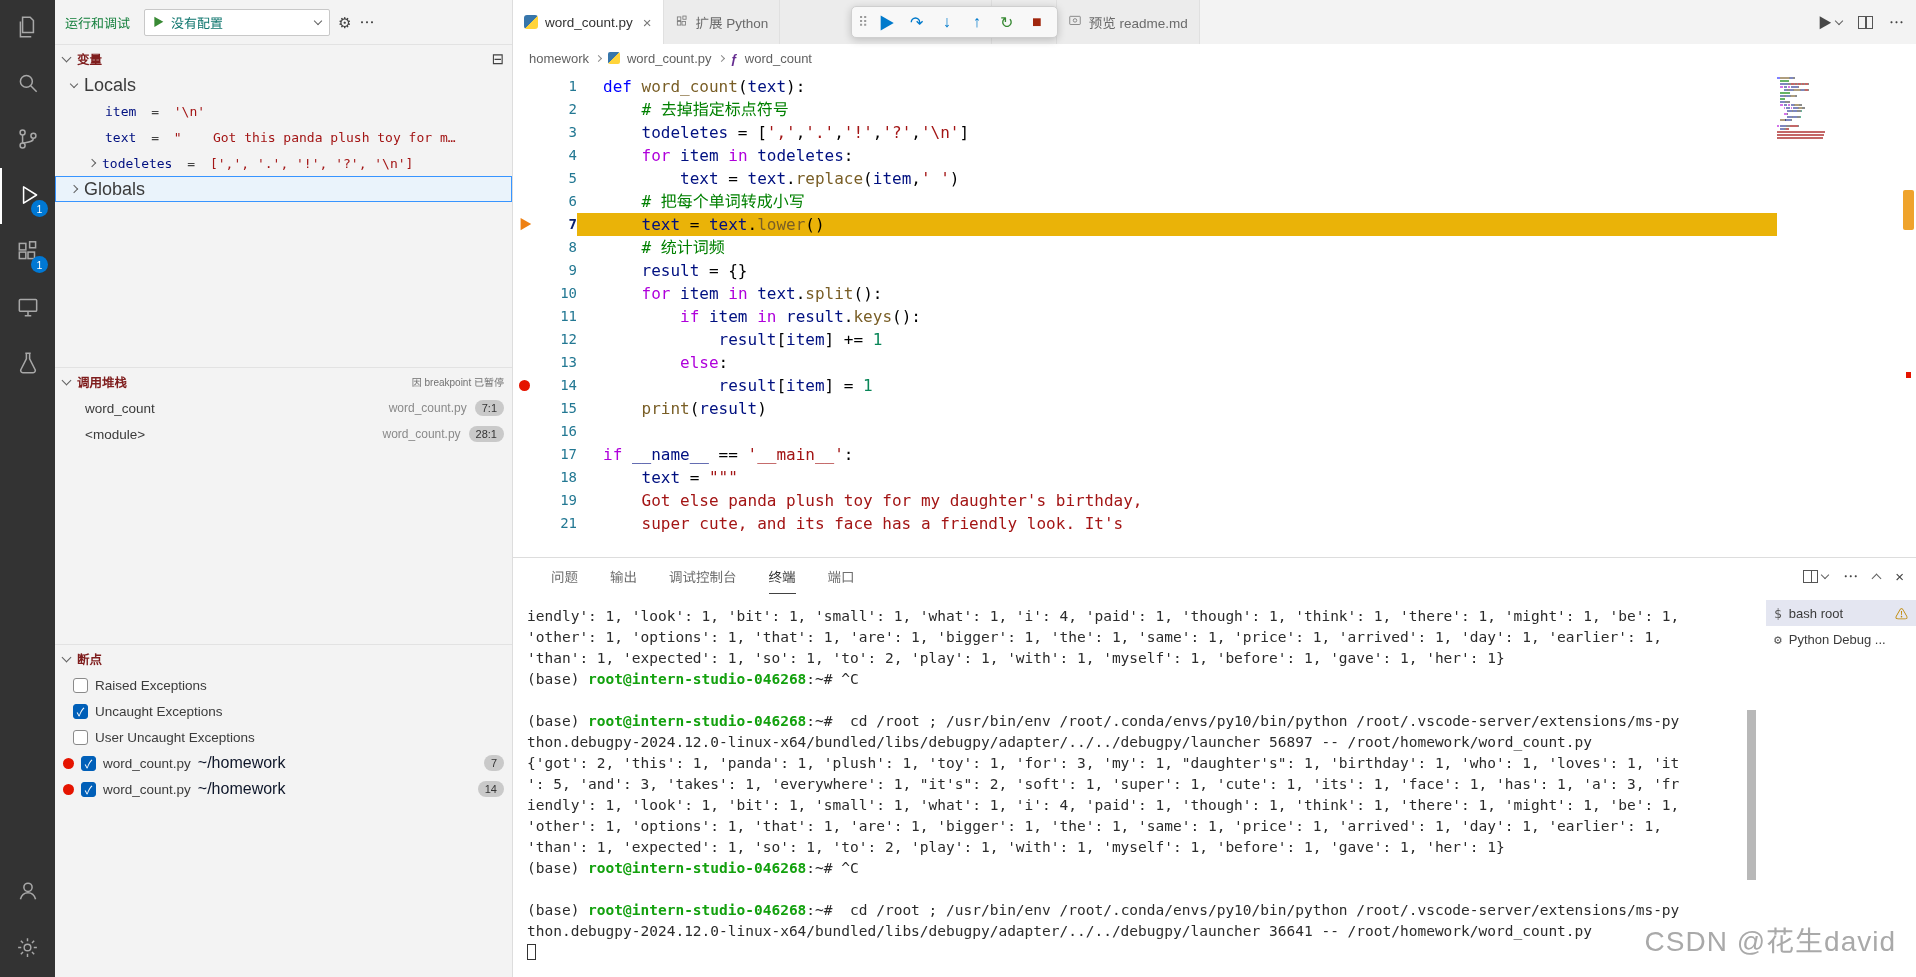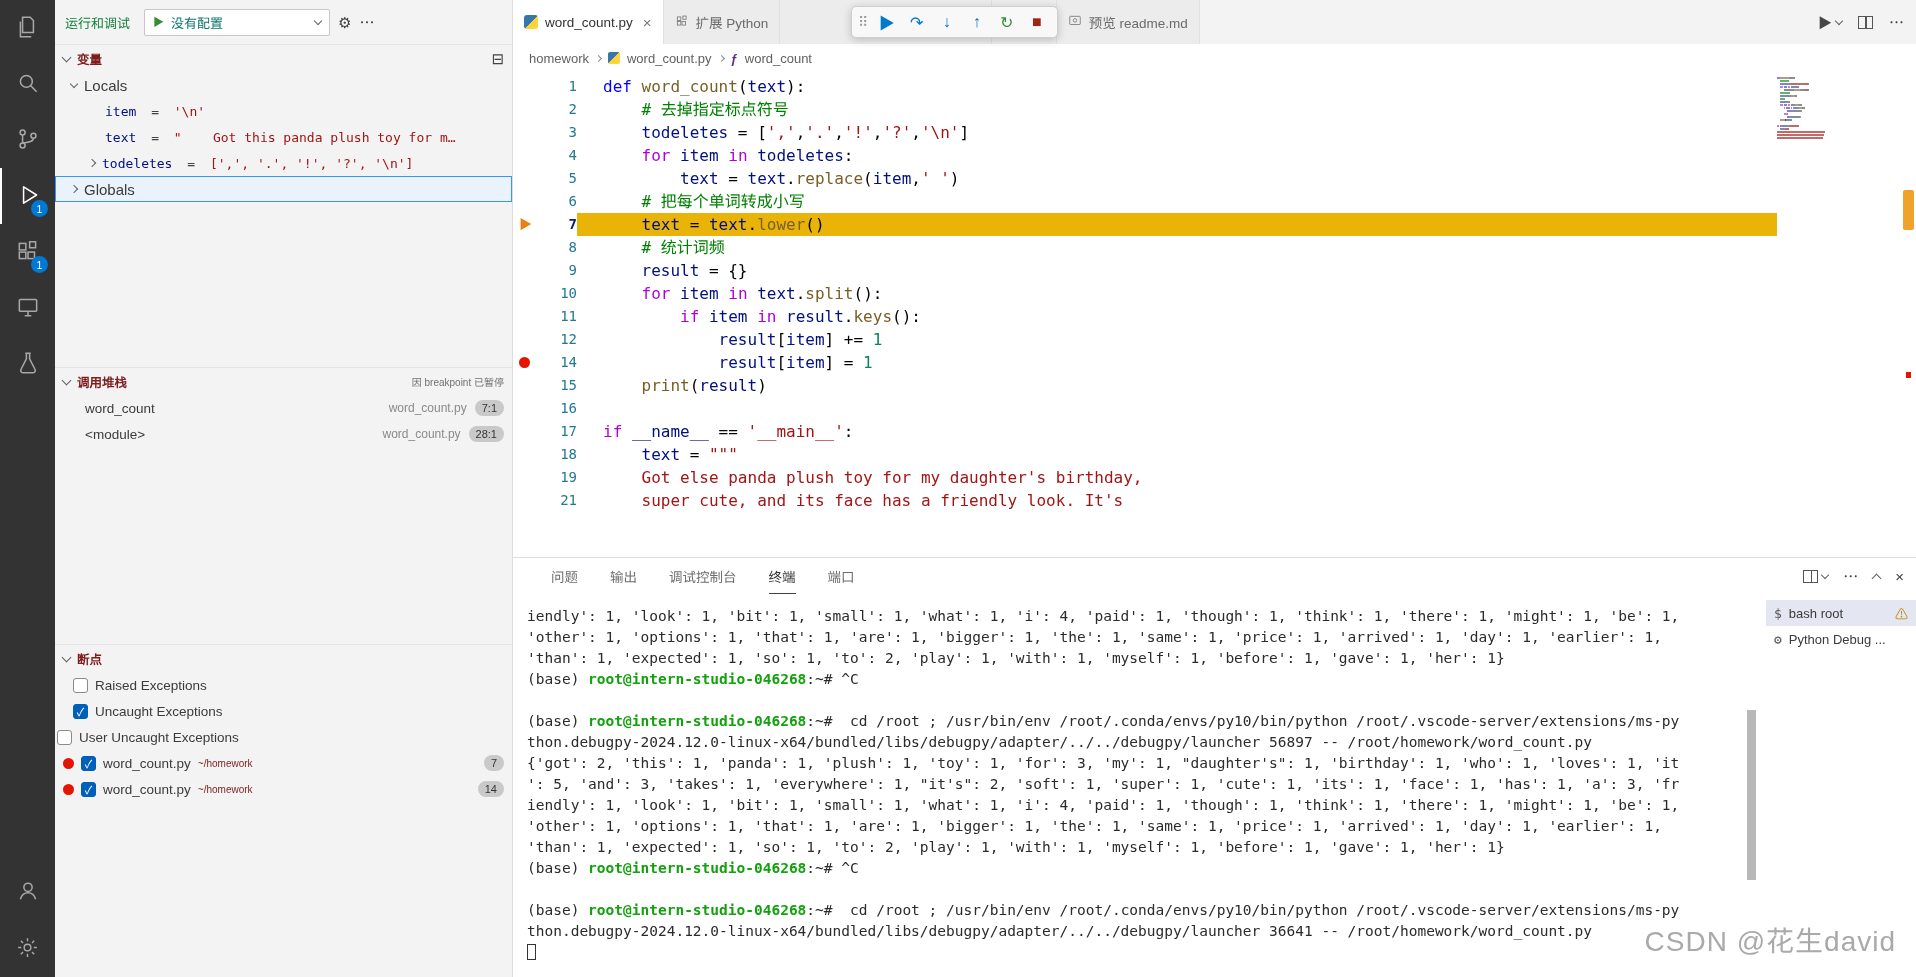--- a/index.html
+++ b/index.html
@@ -29,38 +29,38 @@
   .chev-u{transform:rotate(-135deg);margin-top:4px}
   .chev.sm{width:6px;height:6px}
 
   .sb-section{border-top:1px solid #e2e2e2;overflow:hidden;display:flex;flex-direction:column}
   .s-vars{height:323px}.s-watch{height:173px}.s-stack{height:277px}.s-bp{flex:1}
   .sec-head{height:27px;display:flex;align-items:center;gap:7px;padding:0 8px;flex:none}
   .sec-title{font-size:12.5px;font-weight:bold;color:#7f1d1d}
   .sec-status{margin-left:auto;font-size:10px;color:#717171;white-space:nowrap}
   .sec-head .icon-btn{margin-left:auto}
   .row{height:26px;display:flex;align-items:center;gap:7px;padding:0 8px;cursor:pointer;white-space:nowrap;overflow:hidden}
-  .row.scope{padding-left:16px;font-size:15px;color:#3b3b3b}
+  .row.scope{padding-left:16px;font-size:18px;color:#3b3b3b}
   .row.leaf{padding-left:50px;font-family:"DejaVu Sans Mono","Liberation Mono",monospace;font-size:13px}
   .row.leaf.with-chev{padding-left:34px}
   .var-name{color:#001080}
   .var-sep{color:#424242;white-space:pre}
   .var-value{color:#a31515;white-space:pre;overflow:hidden}
   .row.focused{background:#eaf3fb;outline:1px solid #3794ff;outline-offset:-1px}
   .cs-frame{font-size:13.5px}
   .cs-name{color:#3b3b3b}
   .cs-right{margin-left:auto;display:flex;align-items:center;gap:8px}
   .cs-file{color:#8a8a8a;font-size:12px}
   .pill{background:#c9c9c9;color:#343434;font-size:11px;border-radius:9px;padding:1px 7px;line-height:14px}
   .cb{width:15px;height:15px;border:1px solid #8a8a8a;border-radius:3px;background:#fff;flex:none;display:flex;align-items:center;justify-content:center;font-size:11px;color:#fff}
   .cb.checked{background:#005fb8;border-color:#005fb8}
   .bp-label{font-size:13.5px;color:#3b3b3b}
   .bp-dot{width:11px;height:11px;border-radius:50%;background:#e51400;flex:none}
   .bp-file{font-size:13.5px;color:#3b3b3b}
-  .bp-path{font-size:10px;color:#7f1d1d}
+  .bp-path{font-size:16px;color:#0f172a}
   .bp-line-pill{margin-left:auto}
 
   
   .main{flex:1;display:flex;flex-direction:column;min-width:0;position:relative}
   .tabbar{height:44px;background:#f3f3f3;display:flex;flex:none;position:relative}
   .tab{height:44px;display:flex;align-items:center;gap:7px;padding:0 11px;background:#ececec;border-right:1px solid #e0e0e0;color:#6b6b6b;font-size:13.5px;cursor:pointer;white-space:nowrap}
   .tab.active{background:#fff;color:#333}
   .tab-close{color:#777;font-size:15px;margin-left:3px;cursor:pointer}
   .tab-gap{width:212px;background:#ececec;border-right:1px solid #e0e0e0}
   .py-icon{width:14px;height:14px;border-radius:3px;background:linear-gradient(135deg,#3776ab 0 50%,#ffd43b 50% 100%);flex:none}
@@ -266,21 +266,21 @@
         <span class="sec-title">断点</span>
       </div>
       <div class="row" style="padding-left:18px">
         <span class="cb"></span>
         <span class="bp-label">Raised Exceptions</span>
       </div>
       <div class="row" style="padding-left:18px">
         <span class="cb checked">✓</span>
         <span class="bp-label">Uncaught Exceptions</span>
       </div>
-      <div class="row" style="padding-left:2px">
+      <div class="row" style="padding-left:18px">
         <span class="cb"></span>
         <span class="bp-label">User Uncaught Exceptions</span>
       </div>
       <div class="row" style="padding-left:8px">
         <span class="bp-dot"></span>
         <span class="cb checked">✓</span>
         <span class="bp-file">word_count.py</span>
         <span class="bp-path">~/homework</span>
         <span class="pill bp-line-pill">7</span>
       </div>
@@ -410,20 +410,25 @@
           </div>
           <div class="code-row">
             <div class="glyph"></div>
             <div class="lnum">11</div>
             <div class="lcontent"><span class="tok-p">        </span><span class="tok-c">if</span><span class="tok-p"> </span><span class="tok-v">item</span><span class="tok-p"> </span><span class="tok-c">in</span><span class="tok-p"> </span><span class="tok-v">result</span><span class="tok-p">.</span><span class="tok-f">keys</span><span class="tok-p">():</span></div>
           </div>
           <div class="code-row">
             <div class="glyph"></div>
             <div class="lnum">12</div>
             <div class="lcontent"><span class="tok-p">            </span><span class="tok-v">result</span><span class="tok-p">[</span><span class="tok-v">item</span><span class="tok-p">] += </span><span class="tok-n">1</span></div>
+          </div>
+          <div class="code-row">
+            <div class="glyph"></div>
+            <div class="lnum">13</div>
+            <div class="lcontent"><span class="tok-p">        </span><span class="tok-c">else</span><span class="tok-p">:</span></div>
           </div>
           <div class="code-row">
             <div class="glyph">
               <span class="dot"></span>
             </div>
             <div class="lnum">14</div>
             <div class="lcontent"><span class="tok-p">            </span><span class="tok-v">result</span><span class="tok-p">[</span><span class="tok-v">item</span><span class="tok-p">] = </span><span class="tok-n">1</span></div>
           </div>
           <div class="code-row">
             <div class="glyph"></div>

